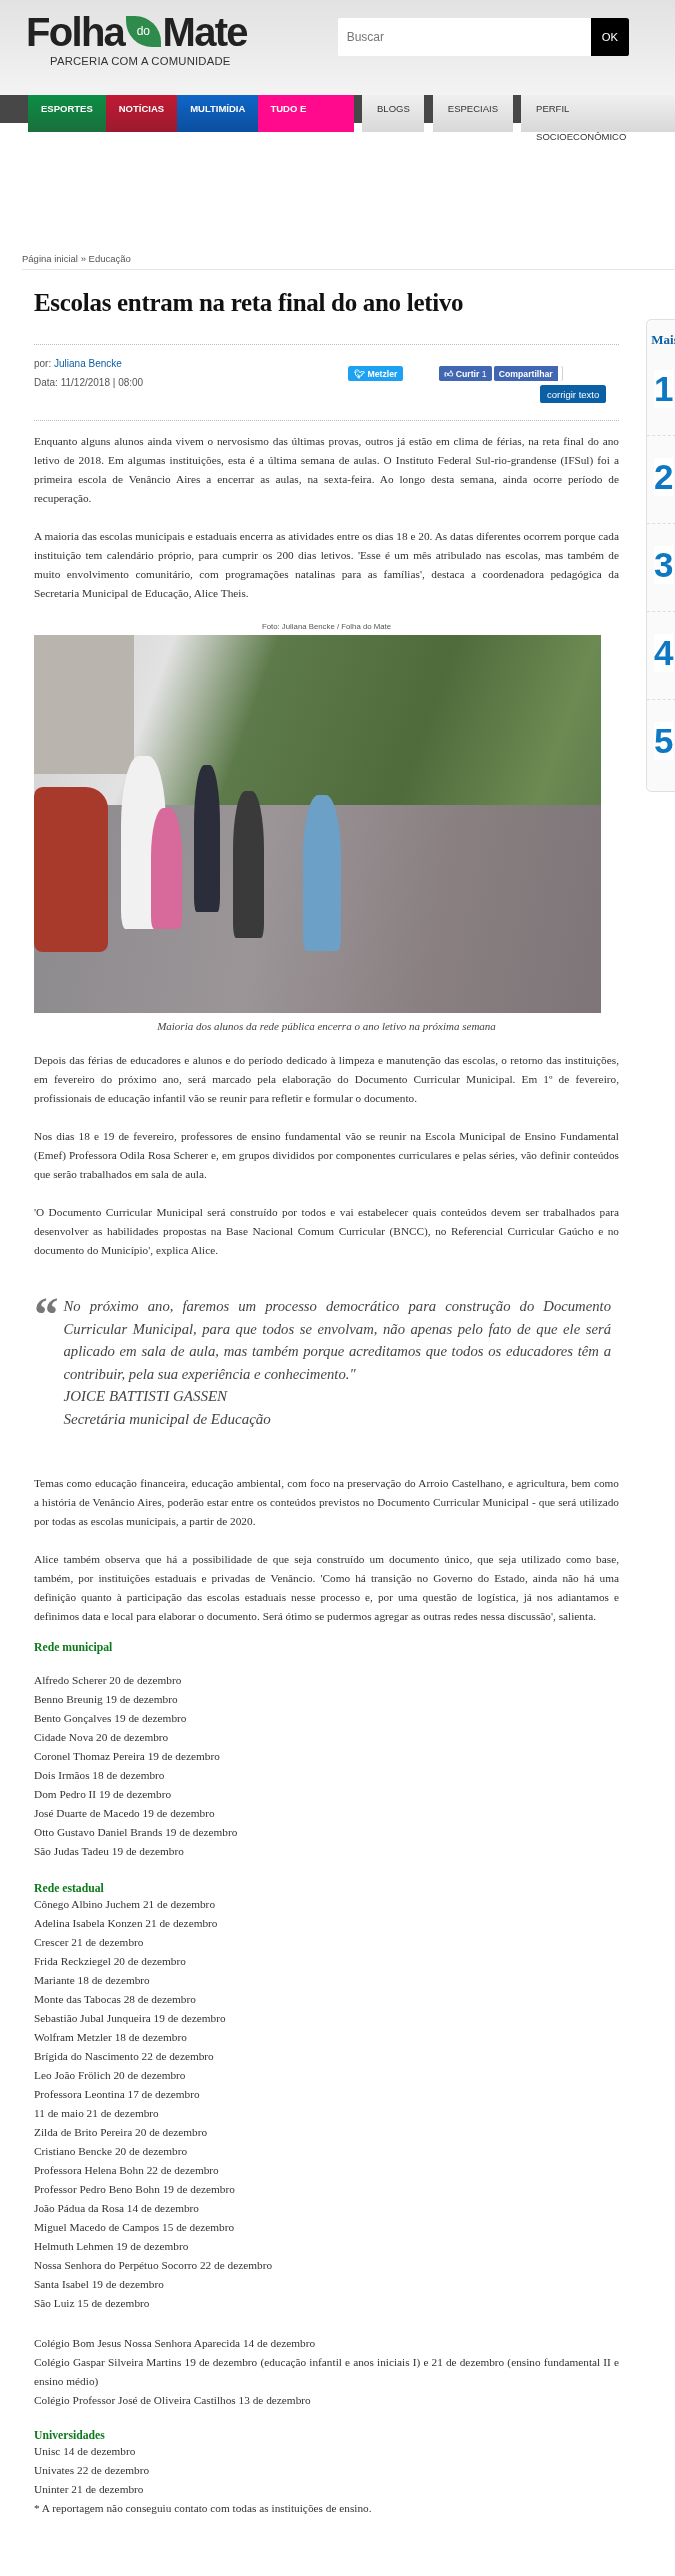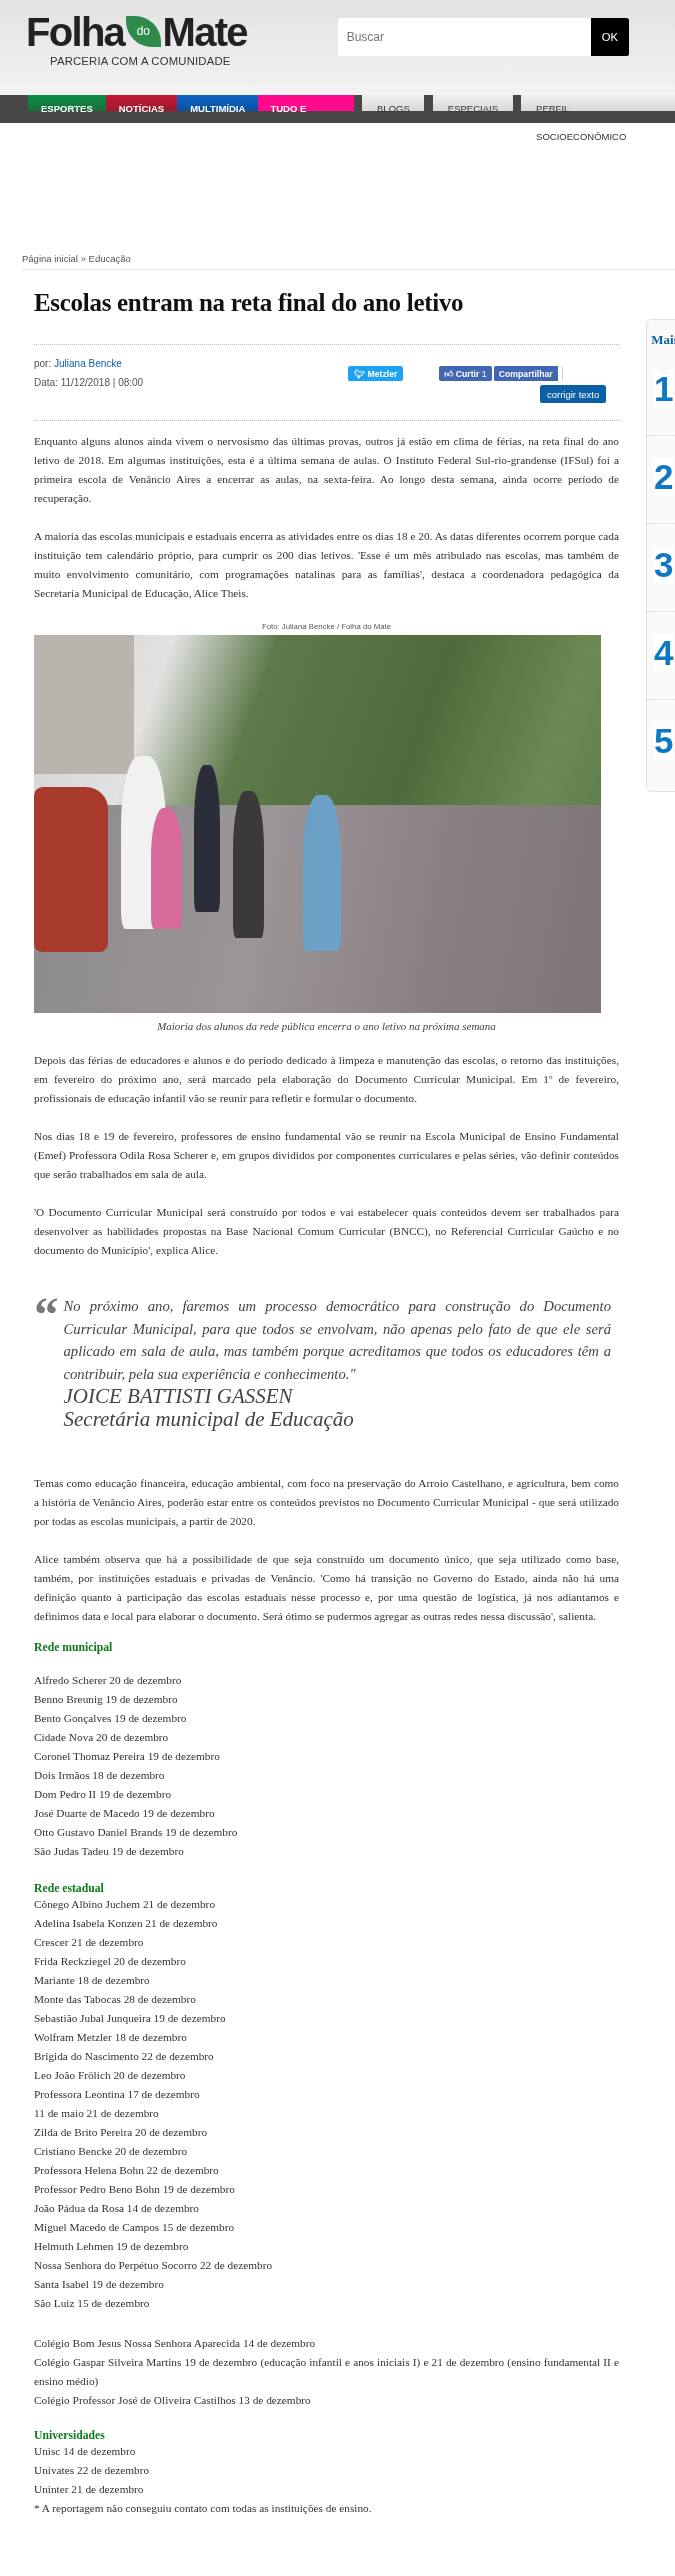--- a/index.html
+++ b/index.html
@@ -11,21 +11,21 @@
   .logo { position: absolute; left: 26px; top: 10.4px; width: 243px; }
   .logo-main { font-family: "Liberation Sans", sans-serif; font-weight: bold; font-size: 40px; letter-spacing: -1.7px; color: #222; line-height: 45px; display: flex; align-items: center; }
   .logo-leaf { display: inline-block; width: 35px; height: 31px; background: #2e8b4b; border-radius: 0 26px 0 26px; margin: 0 1.7px; position: relative; top: -1.7px; color: #fff; font-size: 12px; font-weight: normal; letter-spacing: 0; text-align: center; line-height: 31px; }
   .logo-sub { font-size: 11.3px; color: #333; margin-left: 24px; letter-spacing: 0.2px; }
   .search { position: absolute; left: 292px; top: 18px; display: flex; margin-left: 46px; }
   .search input { width: 253px; height: 38px; border: none; border-radius: 2.6px 0 0 2.6px; padding: 0 8.7px; font-size: 12px; font-family: "Liberation Sans", sans-serif; background: #fff; color: #555; }
   .search button { width: 38px; height: 38px; background: #000; color: #fff; border: none; border-radius: 0 2.6px 2.6px 0; font-size: 11.3px; font-family: "Liberation Sans", sans-serif; }
 
   
   .nav { height: 28px; background: #474747; display: flex; padding-left: 28px; margin-top: 0; }
-  .nav a { display: block; height: 16px; line-height: 28px; padding: 0 13px; font-size: 9.5px; font-weight: bold; text-decoration: none; color: #fff; font-family: "Liberation Sans", sans-serif; }
+  .nav a { display: block; height: 37px; line-height: 28px; padding: 0 13px; font-size: 9.5px; font-weight: bold; text-decoration: none; color: #fff; font-family: "Liberation Sans", sans-serif; }
   .nav .n-esportes { background: linear-gradient(#0b8e45, #1a6f3b); }
   .nav .n-noticias { background: linear-gradient(#c11a34, #9c1a2e); }
   .nav .n-multimidia { background: linear-gradient(#0f66c6, #0b4fa0); }
   .nav .n-tudo { background: #ff0a8c; padding: 0 12px; }
   .nav .n-gray { background: linear-gradient(#f0f0f0, #d8d8d8); color: #333; font-weight: normal; margin-left: 8.7px; padding: 0 14.7px; }
 
   
   .ad-space { height: 130px; }
 
   
@@ -59,21 +59,21 @@
     background: linear-gradient(110deg, #cfcfcf 0%, #e2e2e2 20%, #5d7a4a 35%, #4f6b3c 60%, #6c8a52 80%, #54704a 100%); }
   .photo .ground { position: absolute; left: 0; right: 0; bottom: 0; height: 55%; background: linear-gradient(100deg, #8c8a8e 0%, #9b9597 40%, #8a8082 70%, #7d7578 100%); }
   .photo .wall { position: absolute; left: 0; top: 0; width: 100px; height: 139px; background: #b9b5ae; }
   .photo .car { position: absolute; left: 0; top: 152px; width: 74px; height: 165px; background: #a83a2c; border-radius: 8.7px 22px 8.7px 8.7px; }
   .photo .kid { position: absolute; border-radius: 40% 40% 10% 10%; }
   .photo-caption { font-family: "Liberation Serif", serif; font-style: italic; font-size: 11px; color: #444; text-align: center; width: 585px; margin-top: 7px; }
 
   .quote { position: relative; margin-top: 35px; padding-left: 29.5px; width: 577px; }
   .quote .qmark { position: absolute; left: 0; top: -5.2px; font-family: "Liberation Serif", serif; font-size: 49px; color: #777; line-height: 49px; font-weight: bold; }
   .quote .qtext { font-family: "Liberation Serif", serif; font-style: italic; font-size: 14.7px; line-height: 22.6px; color: #444; text-align: justify; }
-  .quote .qauthor, .quote .qrole { font-family: "Liberation Serif", serif; font-style: italic; font-size: 21px; line-height: 22.6px; color: #444; }
+  .quote .qauthor, .quote .qrole { font-family: "Liberation Serif", serif; font-style: italic; font-size: 15px; line-height: 22.6px; color: #444; }
 
   .section-head { font-family: "Liberation Serif", serif; font-weight: bold; font-size: 11.7px; color: #0b7a1a; }
   .list-item { font-family: "Liberation Serif", serif; font-size: 11.3px; line-height: 19px; color: #333; }
   .sec-municipal { margin-top: 15.6px; }
   .sec-municipal .section-head { margin-bottom: 16.5px; }
   .sec-estadual { margin-top: 21px; }
   .sec-privada { margin-top: 21px; }
   .sec-privada .list-item { width: 585px; text-align: justify; }
   .sec-univ { margin-top: 19px; }
   .footnote { font-family: "Liberation Serif", serif; font-size: 11.3px; line-height: 19px; color: #333; }

